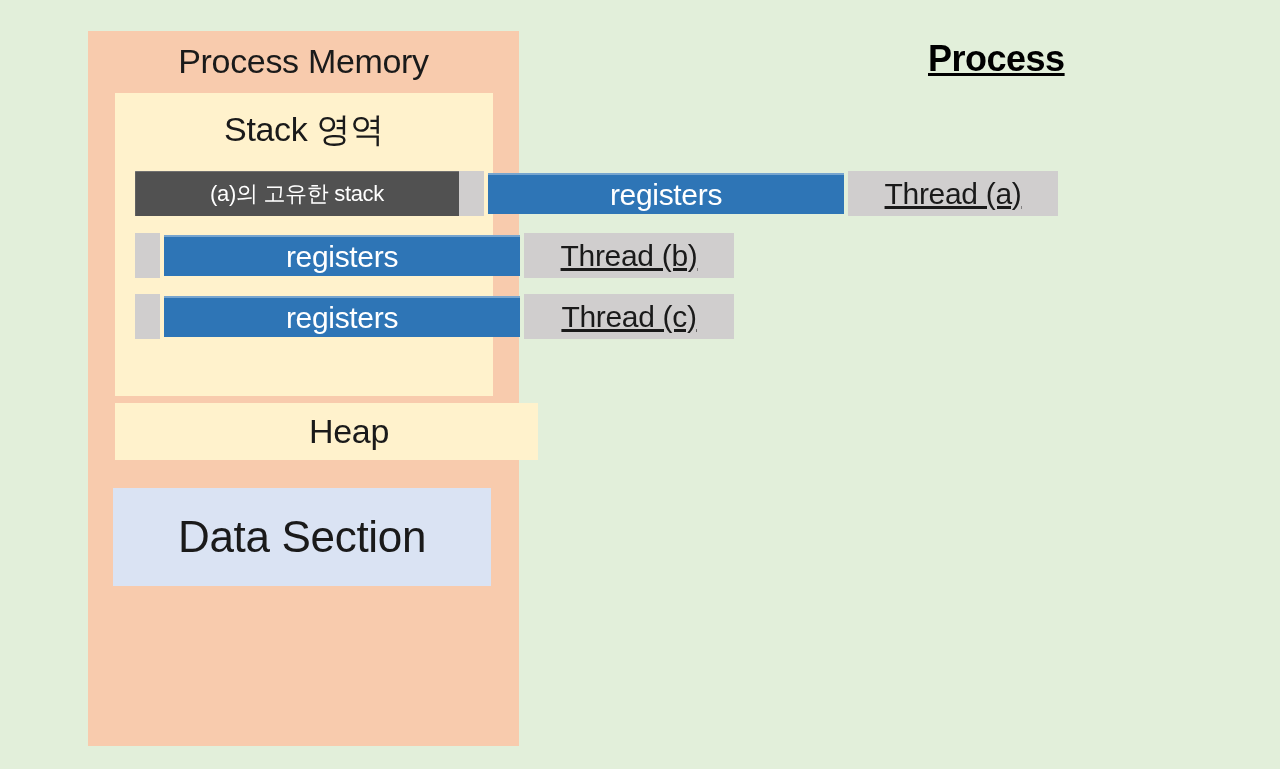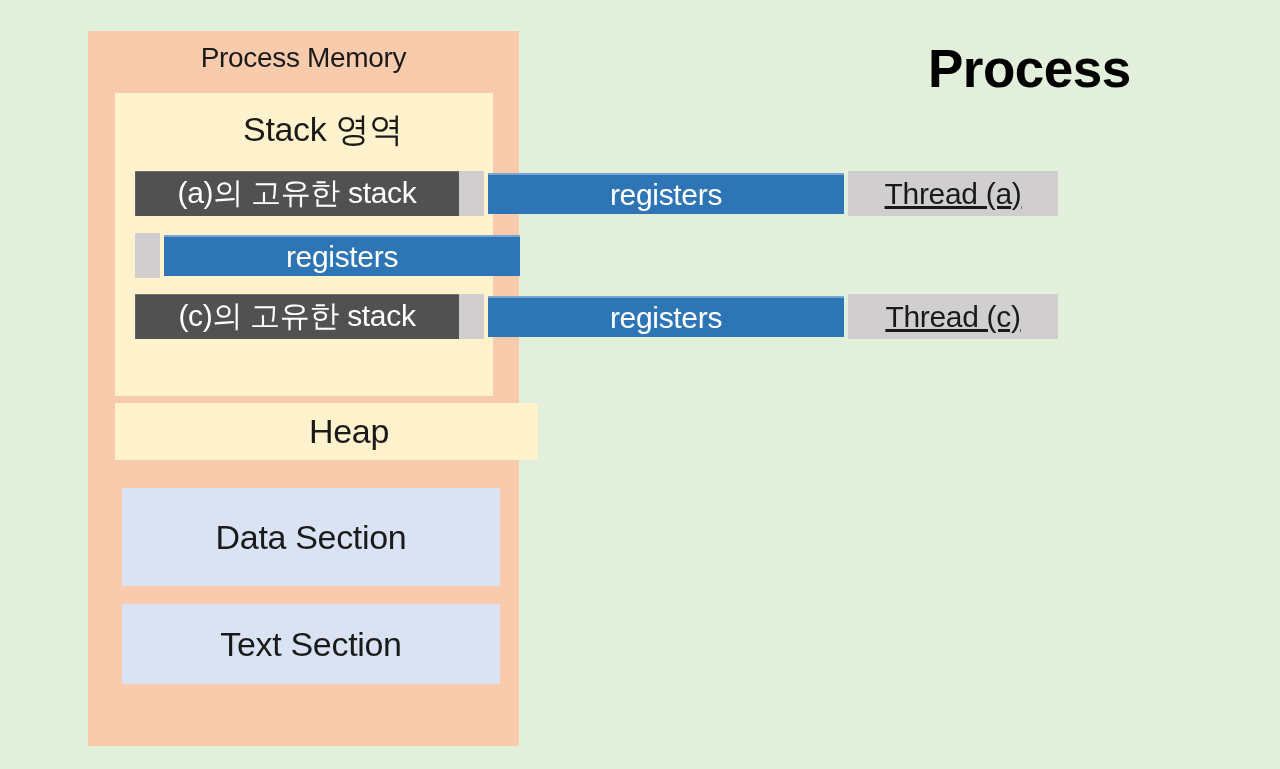--- a/index.html
+++ b/index.html
@@ -27,68 +27,67 @@
     width: 431px;
     height: 715px;
     background: var(--process-memory-fill, #f8cbad);
   }
   .pm-title {
     position: absolute;
     left: 0;
     top: 11px;
     width: 100%;
     text-align: center;
-    font-size: 28px;
+    font-size: 34px;
     color: var(--text-dark, #1a1a1a);
   }
 
   .stack-region {
     position: absolute;
     left: 27px;
     top: 62px;
     width: 378px;
     height: 303px;
     background: var(--stack-heap-fill, #fff2cc);
   }
   .stack-title {
     position: absolute;
     left: 0;
     top: 14px;
     width: 100%;
     text-align: center;
     font-size: 34px;
     color: var(--text-dark, #1a1a1a);
-    padding-left: 19px;
   }
 
   .heap-box {
     position: absolute;
     left: 27px;
     top: 372px;
     width: 378px;
     height: 57px;
     background: var(--stack-heap-fill, #fff2cc);
     display: flex;
     align-items: center;
     justify-content: center;
     font-size: 34px;
     color: var(--text-dark, #1a1a1a);
     padding-left: 45px;
   }
 
   .data-section-box,
   .text-section-box {
     position: absolute;
-    left: 34px;
+    left: 25px;
     width: 378px;
     background: var(--section-fill, #dae3f3);
     display: flex;
     align-items: center;
     justify-content: center;
-    font-size: 34px;
+    font-size: 44px;
     color: var(--text-dark, #1a1a1a);
   }
   .data-section-box { top: 457px; height: 98px; }
   .text-section-box { top: 573px; height: 80px; }
 
   
   .thread-row {
     position: absolute;
     left: 135px;
     width: 949px;
@@ -101,21 +100,21 @@
   .thread-row.row-2 { top: 294px; }
 
   .stack-bar {
     width: 324px;
     background: var(--thread-stack-fill, #515151);
     box-shadow: inset 0 1px 0 rgba(255,255,255,0.18), inset 1px 0 0 rgba(255,255,255,0.10);
     color: var(--text-light, #ffffff);
     display: flex;
     align-items: center;
     justify-content: center;
-    font-size: 30px;
+    font-size: 22px;
   }
   .connector-bar {
     width: 25px;
     background: var(--thread-bar-fill, #d0cece);
   }
   .registers-bar {
     width: 356px;
     margin: 2px 4px;
     background: var(--registers-fill, #2e75b6);
     border-top: 2px solid rgba(255,255,255,0.35);
@@ -134,59 +133,59 @@
     justify-content: center;
     font-size: 30px;
     text-decoration: underline;
   }
 
   
   .process-title {
     position: absolute;
     left: 928px;
     top: 38px;
-    font-size: 53px;
+    font-size: 36px;
     font-weight: bold;
     letter-spacing: -0.5px;
     color: #000000;
+    text-decoration: underline;
   }
 </style>
 </head>
 <body>
 
 <div class="canvas">
 
   <div class="process-memory">
     <div class="pm-title">Process Memory</div>
 
     <div class="stack-region">
       <div class="stack-title">Stack 영역</div>
     </div>
 
     <div class="heap-box">Heap</div>
 
     <div class="data-section-box">Data Section</div>
 
-    <div class="text-section-box">Text Section</div>
   </div>
 
   <div class="thread-row row-0">
     <div class="stack-bar">(a)의 고유한 stack</div>
     <div class="connector-bar"></div>
     <div class="registers-bar">registers</div>
     <div class="thread-bar">Thread (a)</div>
   </div>
 
   <div class="thread-row row-1">
     <div class="connector-bar"></div>
     <div class="registers-bar">registers</div>
+    <div class="thread-bar">Thread (b)</div>
   </div>
 
   <div class="thread-row row-2">
-    <div class="stack-bar">(c)의 고유한 stack</div>
     <div class="connector-bar"></div>
     <div class="registers-bar">registers</div>
     <div class="thread-bar">Thread (c)</div>
   </div>
 
   <div class="process-title">Process</div>
 
 </div>
 
 </body></html>

